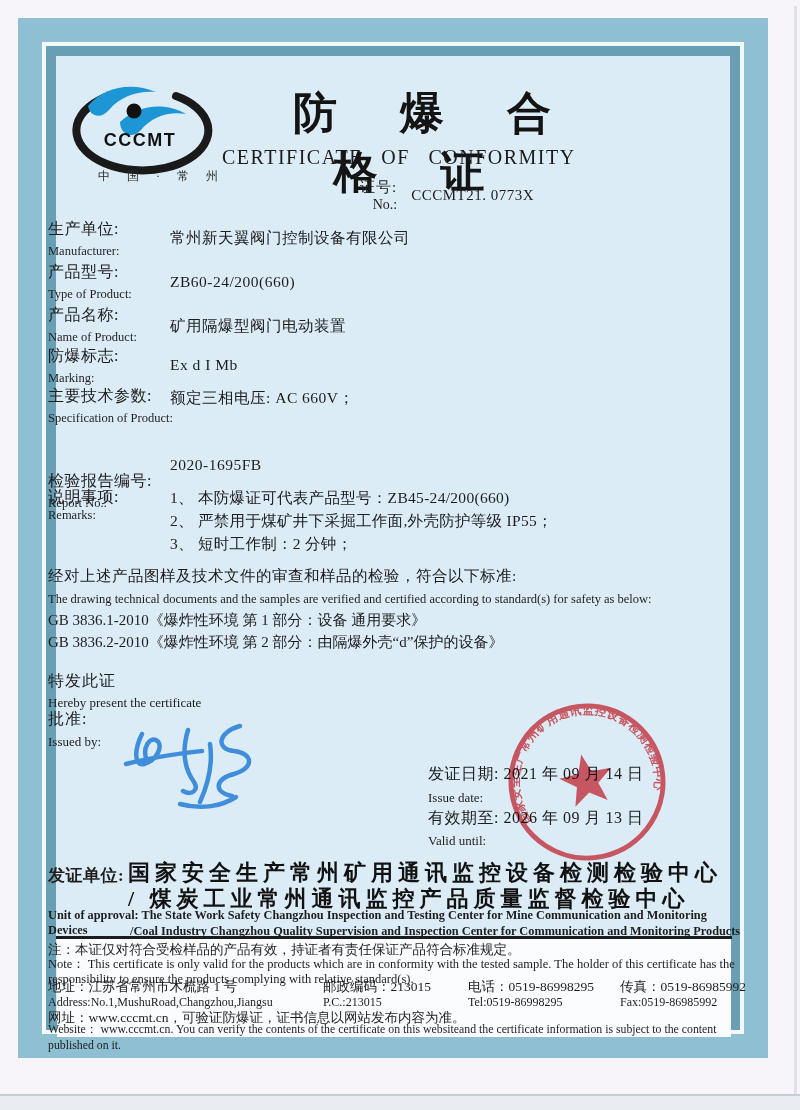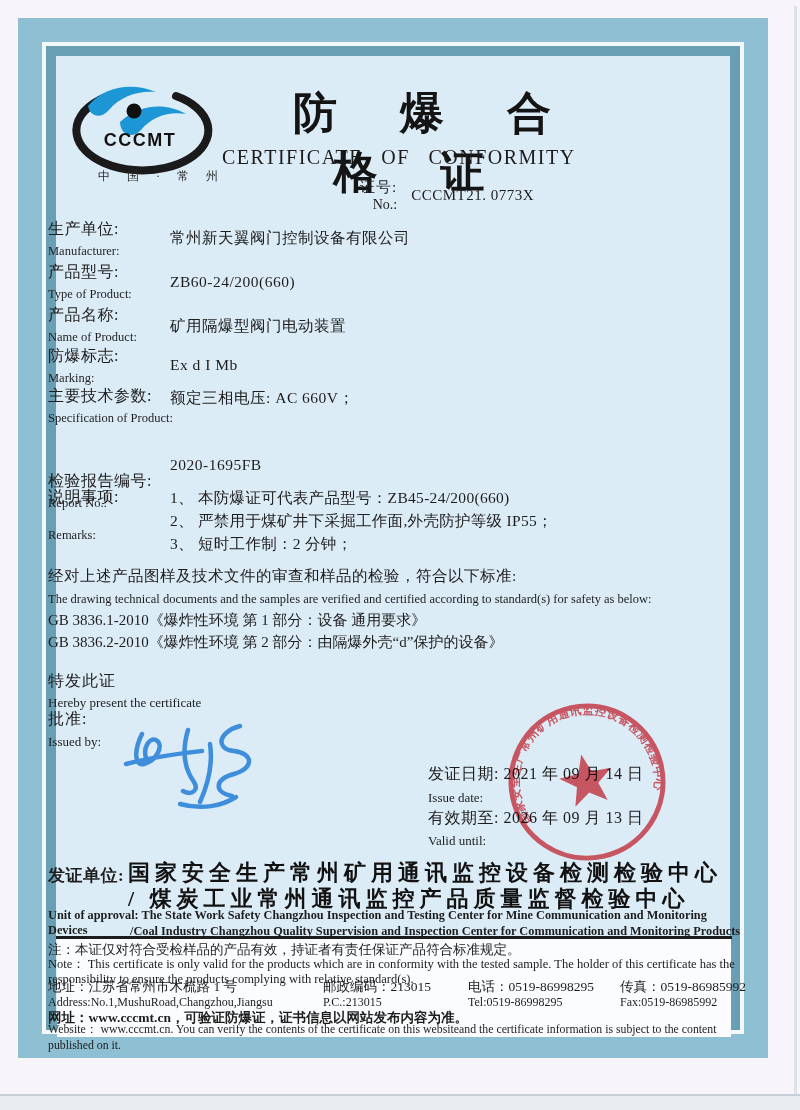--- a/index.html
+++ b/index.html
@@ -60,21 +60,21 @@
   .appr-en1 { left:48px; top:908px; font-size:12.3px; font-weight:700; width:700px; }
   .appr-en2 { left:130px; top:924px; font-size:12.3px; font-weight:700; width:620px; }
 
   .sep-line { left:56px; top:936px; width:676px; height:3px; background:#1c1c1c; }
   .note-box { left:57px; top:939px; width:674px; height:98px; background:#fafcfe; }
   .note-cn { left:48px; top:941px; font-size:13.5px; }
   .note-en { left:48px; top:957px; width:706px; font-size:12.5px; line-height:15px; }
   .c-cn { top:978px; font-size:13.5px; }
   .c-en { top:995px; font-size:12px; }
   .col1 { left:48px; } .col2 { left:323px; } .col3 { left:468px; } .col4 { left:620px; }
-  .web-cn { left:48px; top:1009px; font-size:13.5px;font-weight:bold; }
+  .web-cn { left:48px; top:1009px; font-size:13.5px; }
   .web-en { left:48px; top:1022px; font-size:11.8px; width:700px; }
 </style>
 </head>
 <body>
 
 <div class="page">
   <div class="inner-frame"></div>
 
   <div class="content">
 
@@ -129,21 +129,21 @@
     <div class="abs fval" style="top:388px">额定三相电压: AC 660V；</div>
 
     <div class="abs frow" style="top:471px">
       <div class="cn">检验报告编号:</div>
       <div class="en">Report No.:</div>
     </div>
     <div class="abs fval" style="top:456px">2020-1695FB</div>
 
     <div class="abs frow" style="top:487px">
       <div class="cn">说明事项:</div>
-      <div class="en" style="margin-top:20px">Remarks:</div>
+      <div class="en" style="margin-top:0">Remarks:</div>
     </div>
     <div class="abs remark-lines" style="top:486px">
       <div>1、 本防爆证可代表产品型号：ZB45-24/200(660)</div>
       <div>2、 严禁用于煤矿井下采掘工作面,外壳防护等级 IP55；</div>
       <div>3、 短时工作制：2 分钟；</div>
     </div>
 
     <div class="abs std-cn">经对上述产品图样及技术文件的审查和样品的检验，符合以下标准:</div>
     <div class="abs std-en">The drawing technical documents and the samples are verified and certified according to standard(s) for safety as below:</div>
     <div class="abs std-item1">GB 3836.1-2010《爆炸性环境 第 1 部分：设备 通用要求》</div>

